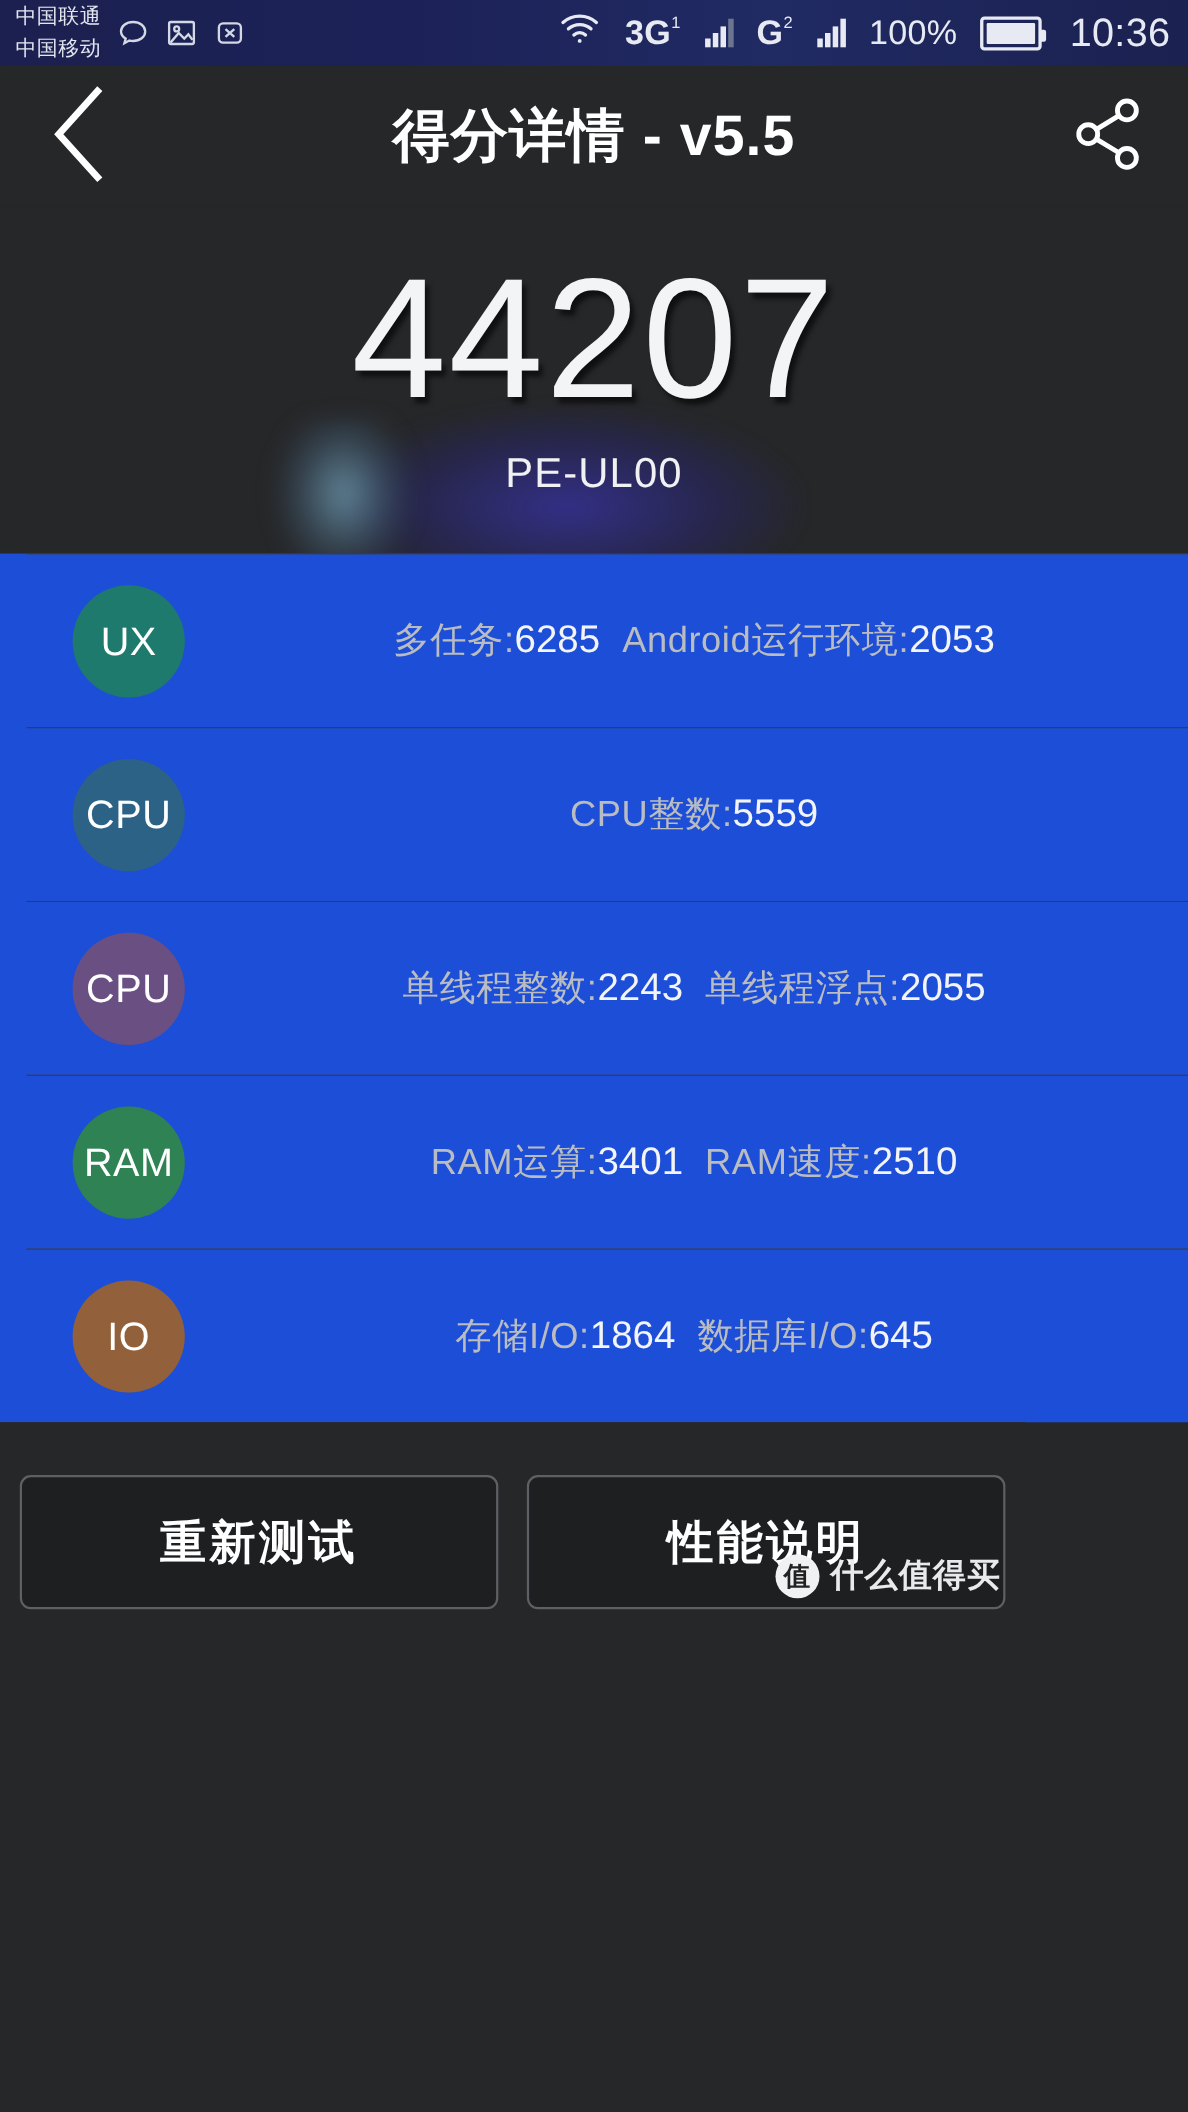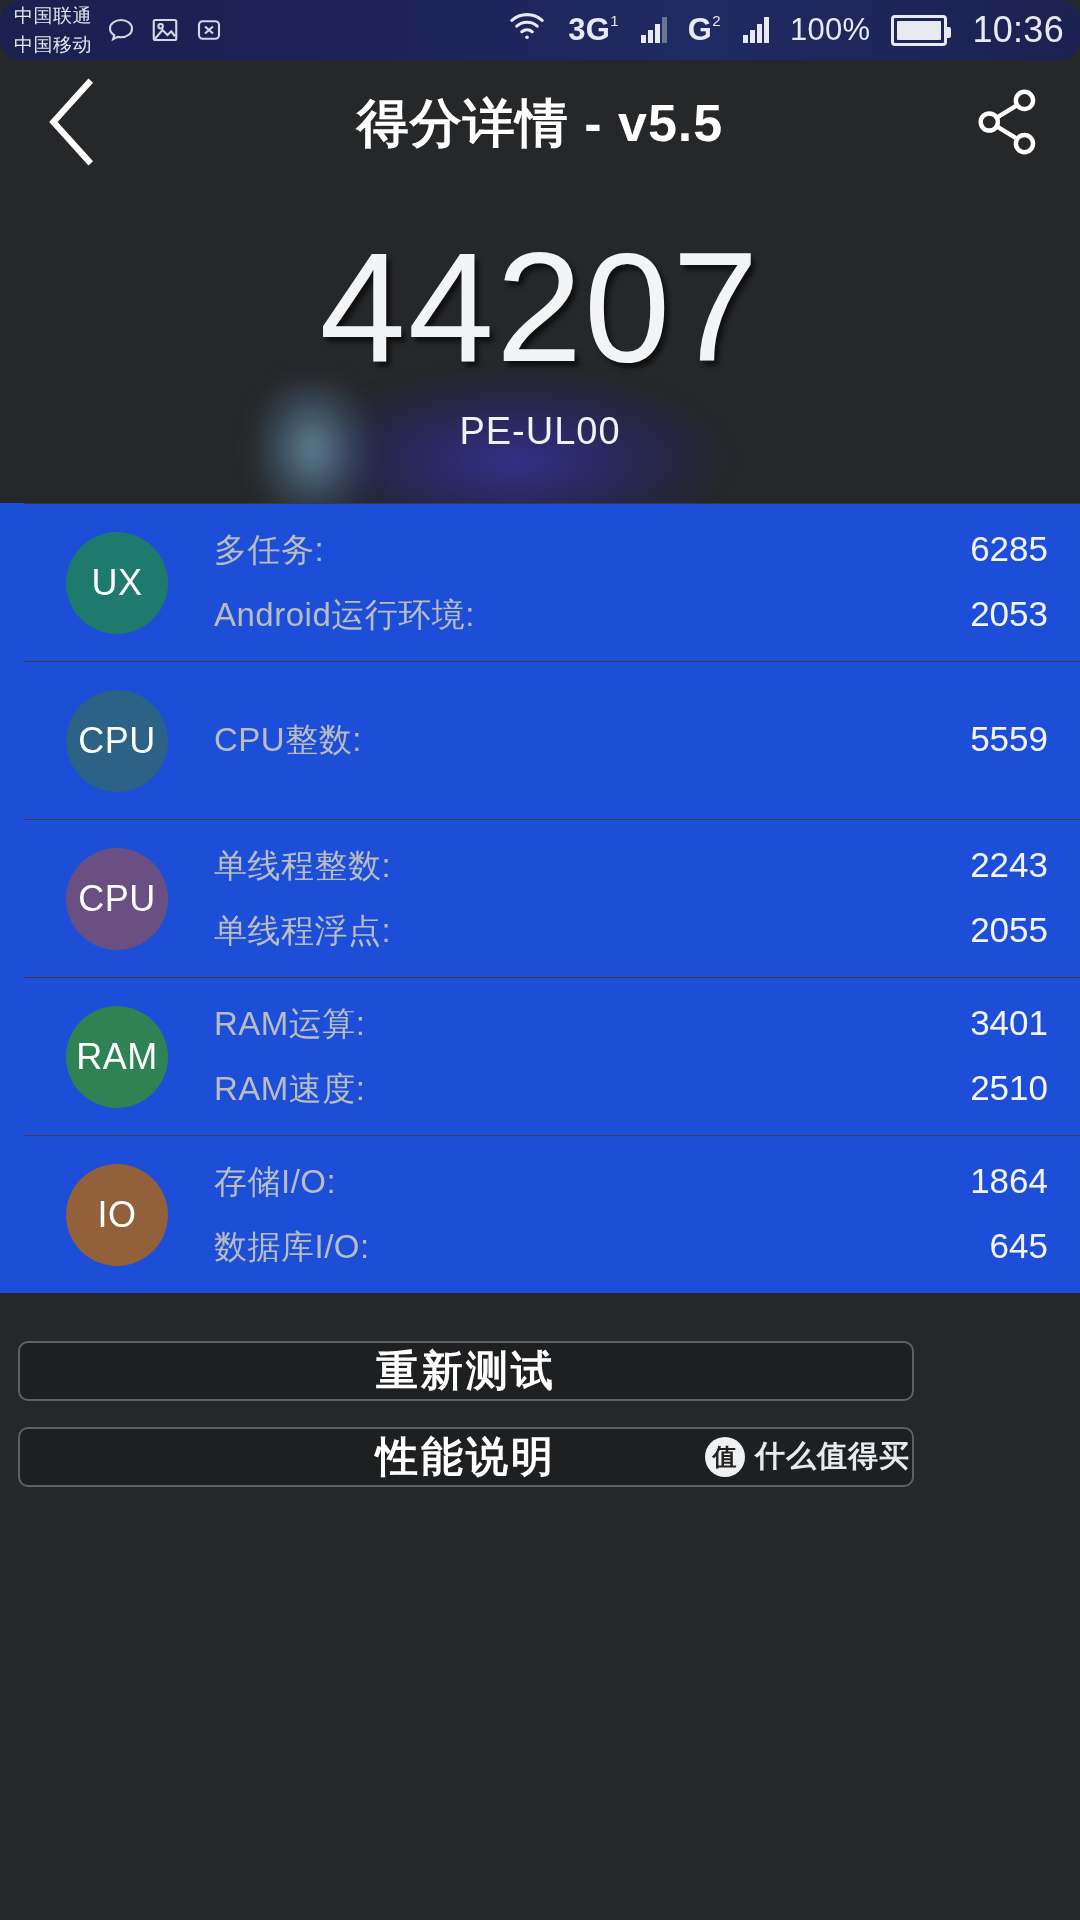--- a/index.html
+++ b/index.html
@@ -11,21 +11,20 @@
   }
 
   
   .statusbar{
     position:relative;
     width:1080px; height:60px;
     background:linear-gradient(90deg,#1b2050 0%,#1c2257 35%,#202a63 65%,#1b2150 100%);
     display:flex; align-items:center;
     padding:0 16px 0 14px;
     color:#d8dbe6;
-    border-radius:20px;
   }
   .carrier{
     display:flex; flex-direction:column; justify-content:center;
     font-size:19px; line-height:29px; letter-spacing:.5px;
     color:#e3e6ef; white-space:nowrap;
   }
   .sb-icons{ display:flex; align-items:center; gap:14px; margin-left:14px; }
   .sb-icons svg{ display:block; }
   .sb-right{
     margin-left:auto; display:flex; align-items:center; gap:21px;
@@ -104,35 +103,35 @@
   }
   .row:first-child{ border-top:1px solid #3a3b3d; }
   .badge{
     flex:0 0 auto; margin-left:42px;
     width:102px; height:102px; border-radius:50%;
     display:flex; align-items:center; justify-content:center;
     font-size:36px; color:#ffffff; letter-spacing:.5px;
   }
   .metrics{
     flex:1 1 auto; margin-left:46px; margin-right:56px;
-    display:flex; flex-direction:column; justify-content:center; gap:20px;text-align:right;
+    display:flex; flex-direction:row; justify-content:center; gap:20px;text-align:right;
   }
   .metric{ display:flex; align-items:baseline; }
   .metric .label{
     font-size:33px; color:#b9bcc0; letter-spacing:.5px; white-space:nowrap;
   }
   .metric .value{
     margin-left:auto; font-size:35px; color:#f3f4f6; white-space:nowrap;
   }
 
   
   .footer{
     position:relative; width:932px; height:auto;
     background:#262729; padding:48px 18px 0 18px;
-    display:flex; gap:26px;flex-direction:column;
+    display:flex; gap:26px;
   }
   .footer-btn{
     flex:1 1 0; height:122px;
     background:#1e1f21; border:2px solid #5d6064; border-radius:10px;
     display:flex; align-items:center; justify-content:center;
     font-size:42px; font-weight:bold; color:#ffffff; letter-spacing:3px;
   }
   .watermark{
     position:absolute; right:22px; bottom:10px;
     display:flex; align-items:center; gap:10px;

